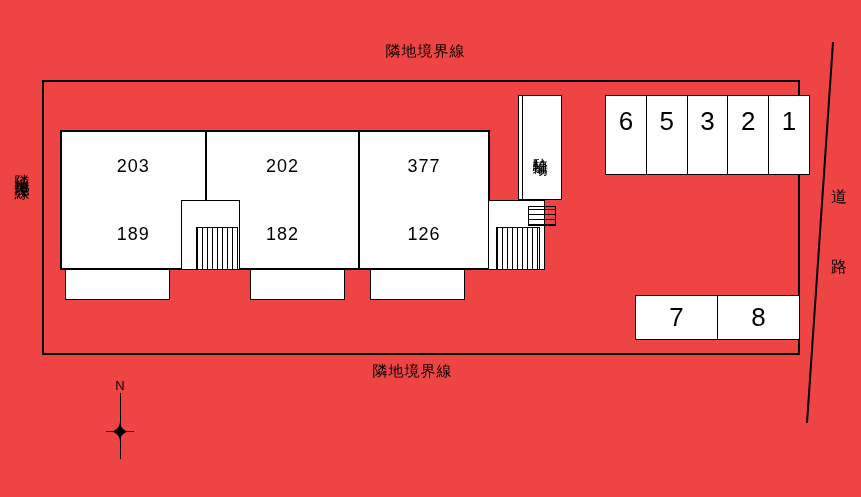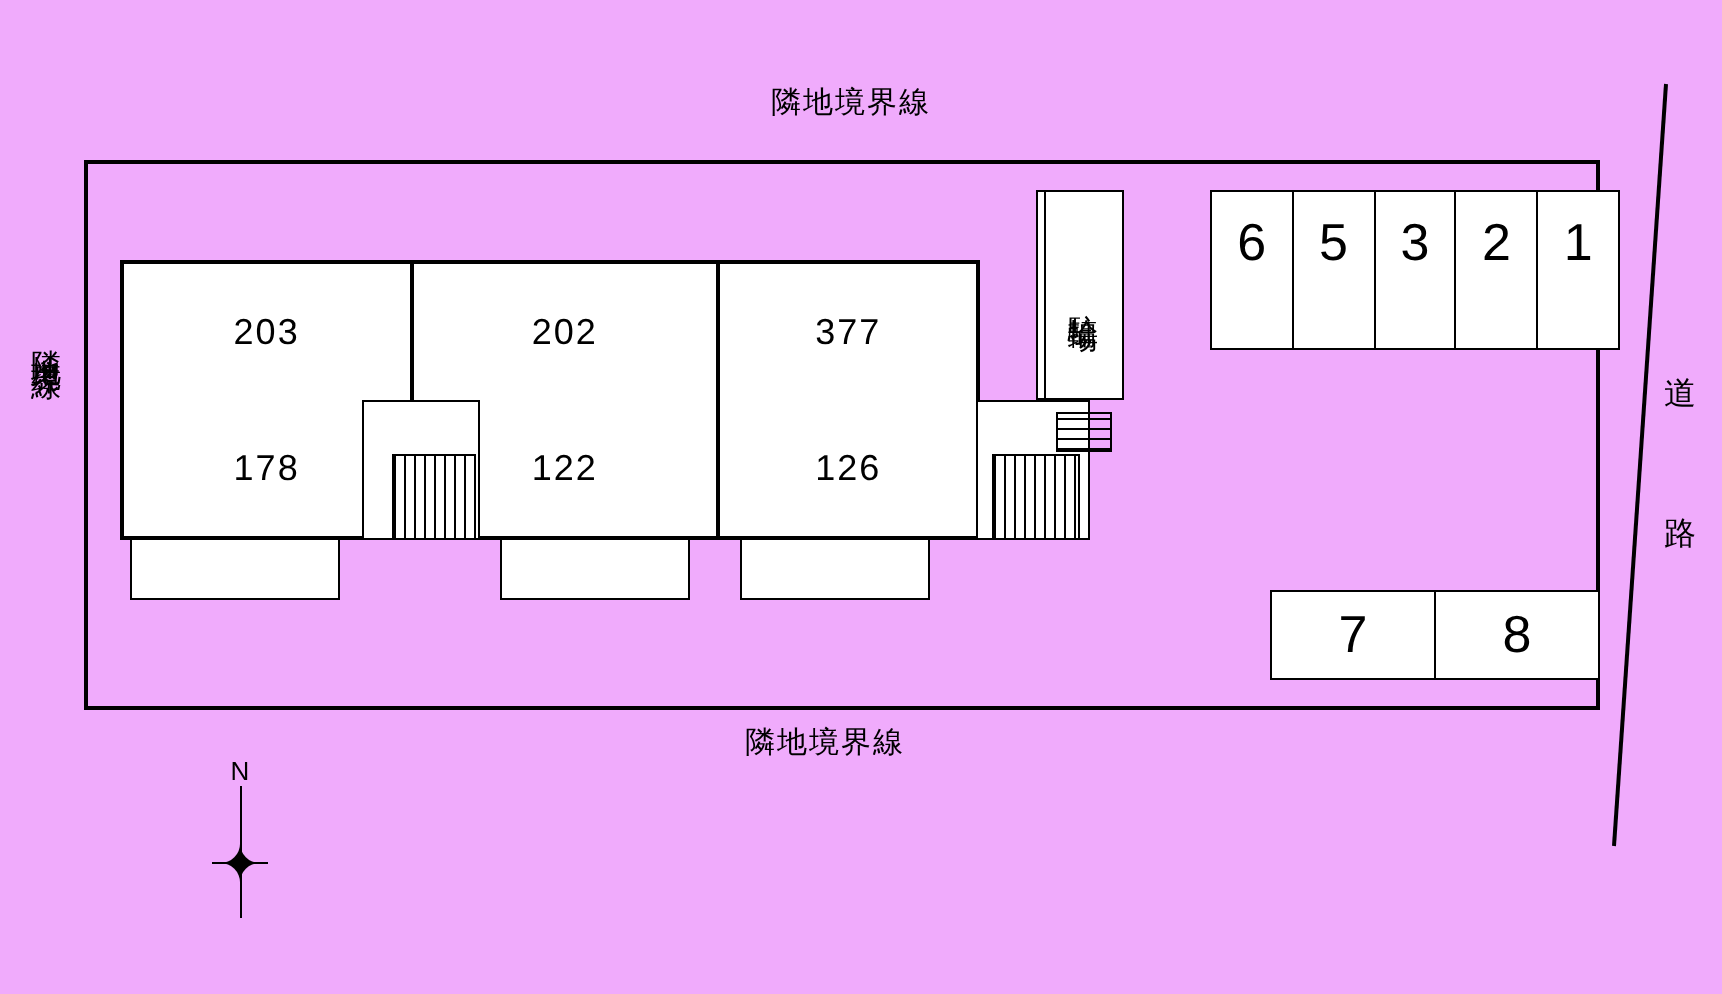--- a/index.html
+++ b/index.html
@@ -1,19 +1,19 @@
 <!DOCTYPE html>
 <html><head>
 <meta charset="utf-8">
 <style>
   html,body{margin:0;padding:0;background:#fff;}
   .canvas{
     position:relative;
     width:861px;height:497px;
-    background:#f0abfc;
+    background:#ef4444;
     font-family:"Liberation Sans","DejaVu Sans",sans-serif;
     color:#000;
     overflow:hidden;
   }
   .abs{position:absolute;box-sizing:border-box;}
   .lbl{font-size:15px;letter-spacing:1px;}
   .vtext{writing-mode:vertical-rl;text-orientation:upright;}
 
   
   .site{left:42px;top:80px;width:758px;height:275px;border:2px solid #000;background:transparent;}
@@ -86,25 +86,25 @@
   <div class="abs lbl boundary-top">隣地境界線</div>
   <div class="abs lbl boundary-bottom">隣地境界線</div>
   <div class="abs vtext boundary-left">隣地境界線</div>
   <div class="abs vtext road-label">道路</div>
 
   <div class="abs site"></div>
 
   <div class="abs building">
     <div class="unit u1">
       <div class="room">203</div>
-      <div class="room">178</div>
+      <div class="room">189</div>
     </div>
     <div class="unit u2">
       <div class="room">202</div>
-      <div class="room">122</div>
+      <div class="room">182</div>
     </div>
     <div class="unit u3">
       <div class="room">377</div>
       <div class="room">126</div>
     </div>
   </div>
 
   <div class="abs stair stair-left">
     <div class="treads t-left"></div>
   </div>

